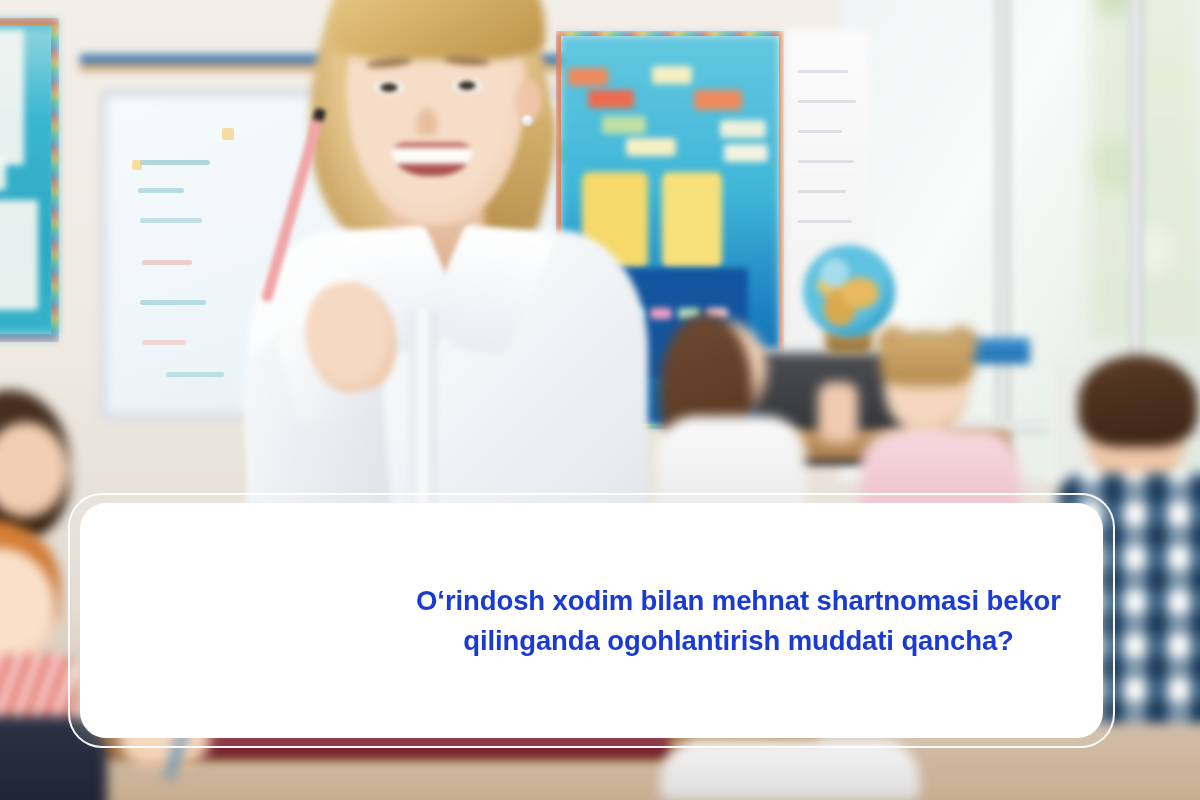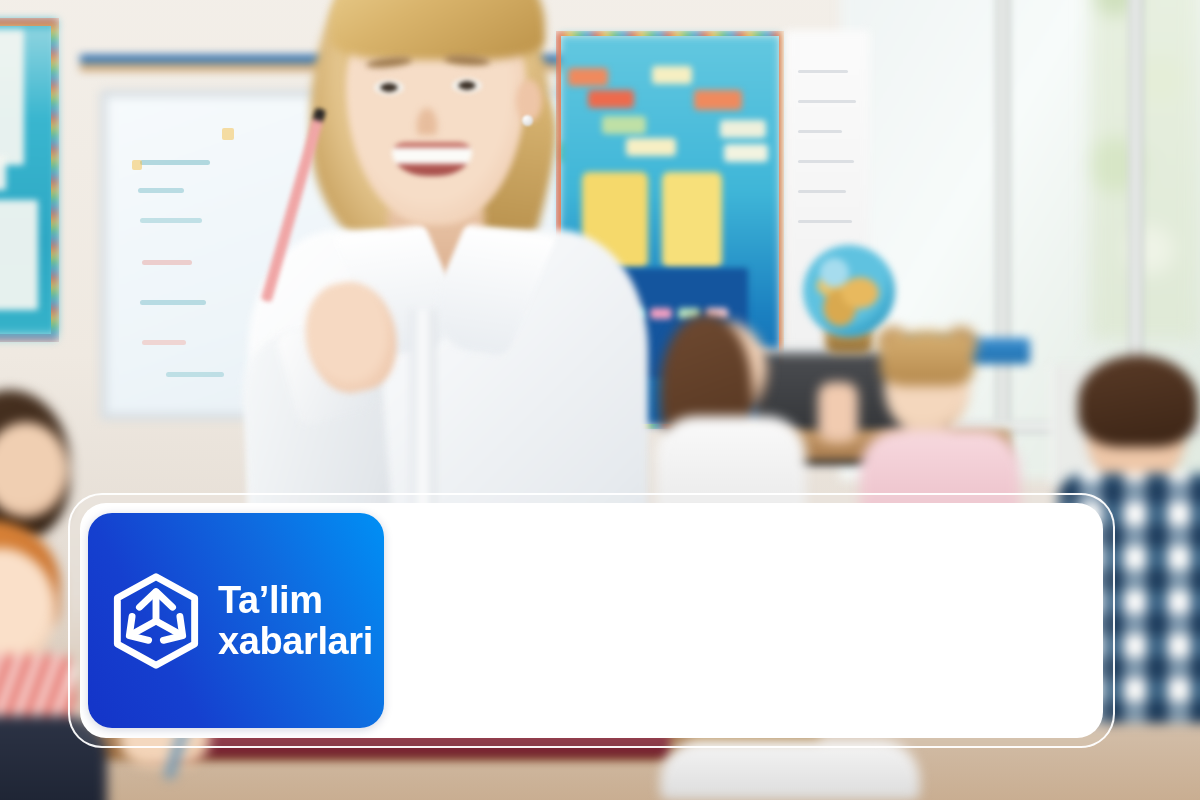--- a/index.html
+++ b/index.html
@@ -438,38 +438,19 @@
     <div class="stu" style="left:150px;top:735px;width:150px;height:80px;">
       <div class="stu-body" style="left:10px;top:10px;width:90px;height:62px;background:radial-gradient(ellipse at 40% 40%,#f3d4b8 0 58%,#dcae8d 90%);border-radius:28px;"></div>
       <div class="stu-body" style="left:68px;top:-10px;width:10px;height:96px;background:#6f98b5;border-radius:4px;transform:rotate(18deg);"></div>
     </div>
   </div>
 
   <div class="overlay-frame"></div>
 
   <div class="overlay-inner"></div>
 
-  <div class="brand-tile">
-    <span class="brand-icon">
-      <svg viewBox="0 0 100 106" width="92" height="98" aria-hidden="true">
-        <g fill="none" stroke="#ffffff" stroke-width="7.5" stroke-linecap="round" stroke-linejoin="round">
-
-          <path d="M50 5 L92 28 L92 78 L50 101 L8 78 L8 28 Z"></path>
-
-          <path d="M50 53 L50 22"></path>
-          <path d="M32 38 L50 21 L68 38"></path>
-
-          <path d="M50 53 L23 68"></path>
-          <path d="M24 48 L21 69 L42 74"></path>
-
-          <path d="M50 53 L77 68"></path>
-          <path d="M76 48 L79 69 L58 74"></path>
-        </g>
-      </svg>
-    </span>
-    <span class="brand-text">
-      <span>Ta’lim</span><br>
-      <span>xabarlari</span>
-    </span>
+
+  <div class="headline">
+    <span>O‘rindosh xodim bilan mehnat shartnomasi bekor</span>
+    <span>qilinganda ogohlantirish muddati qancha?</span>
   </div>
 
-
 </div>
 
 </body></html>

